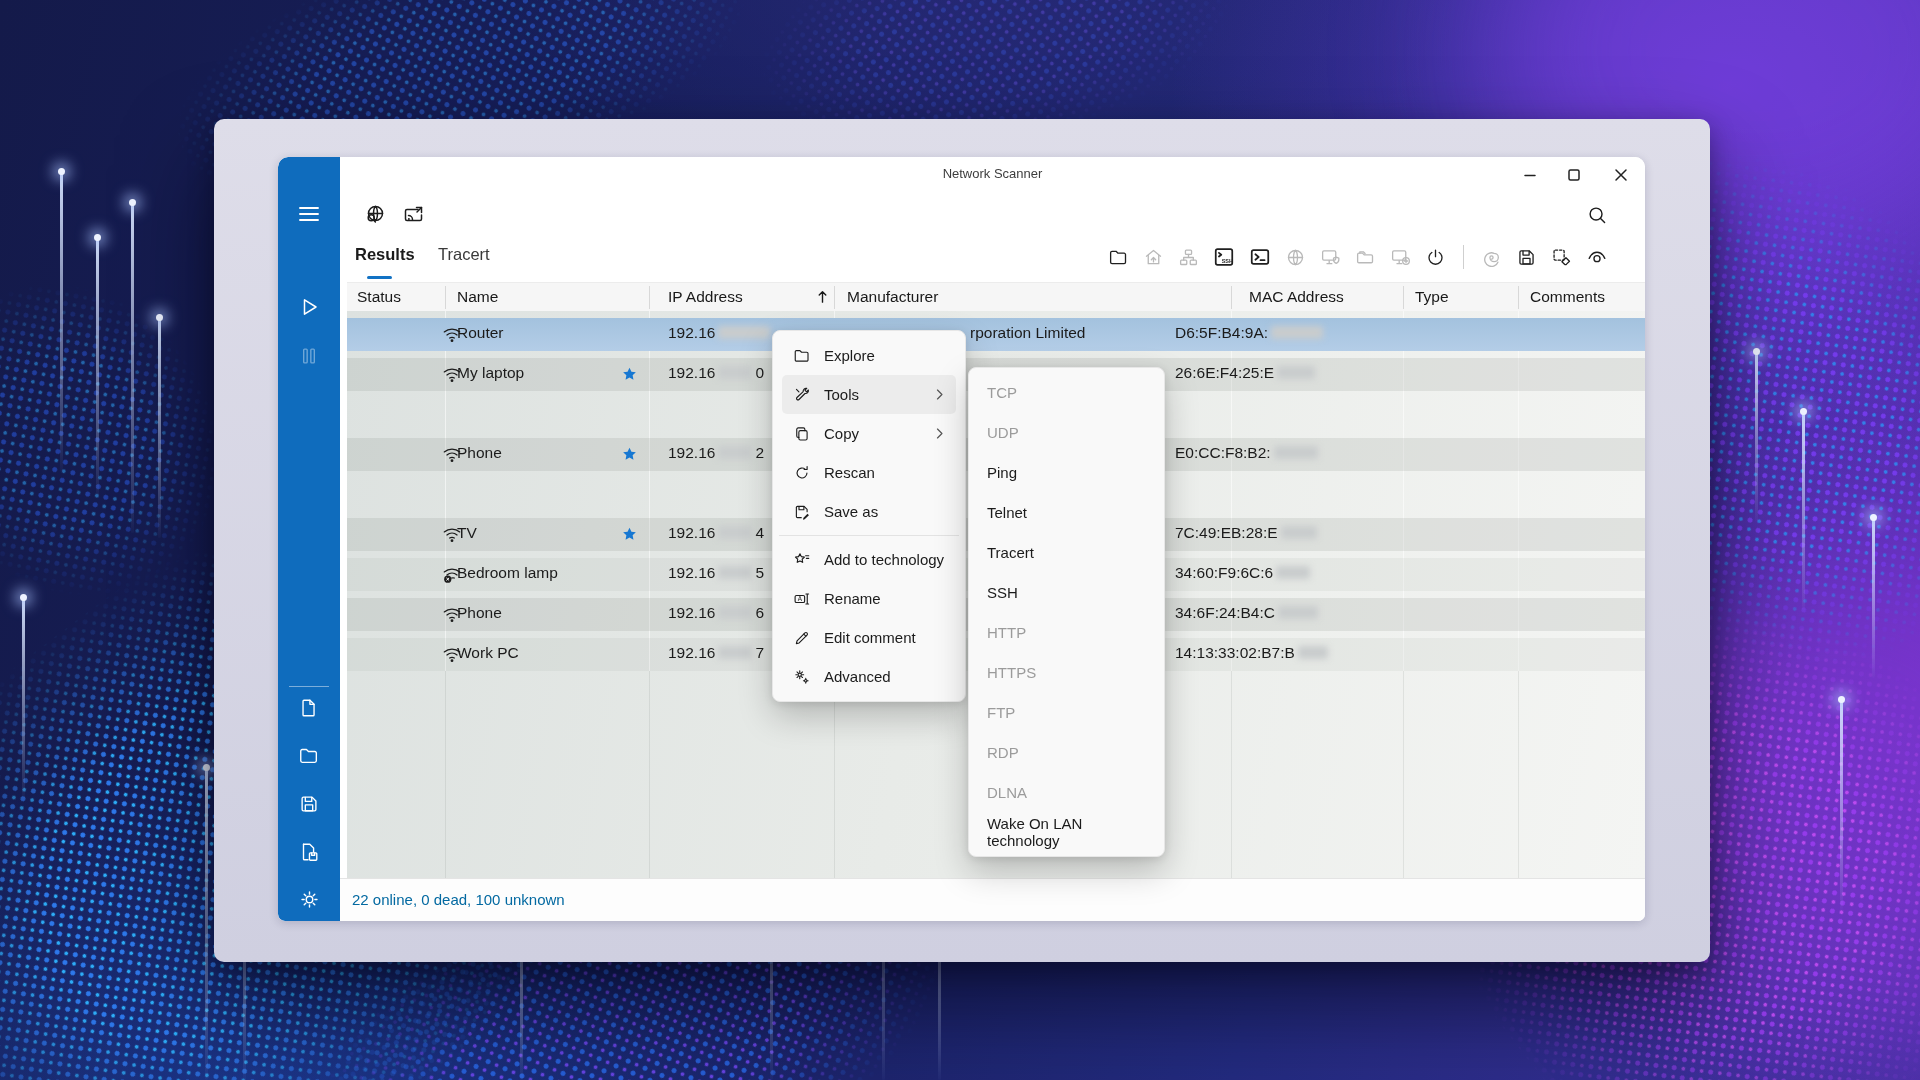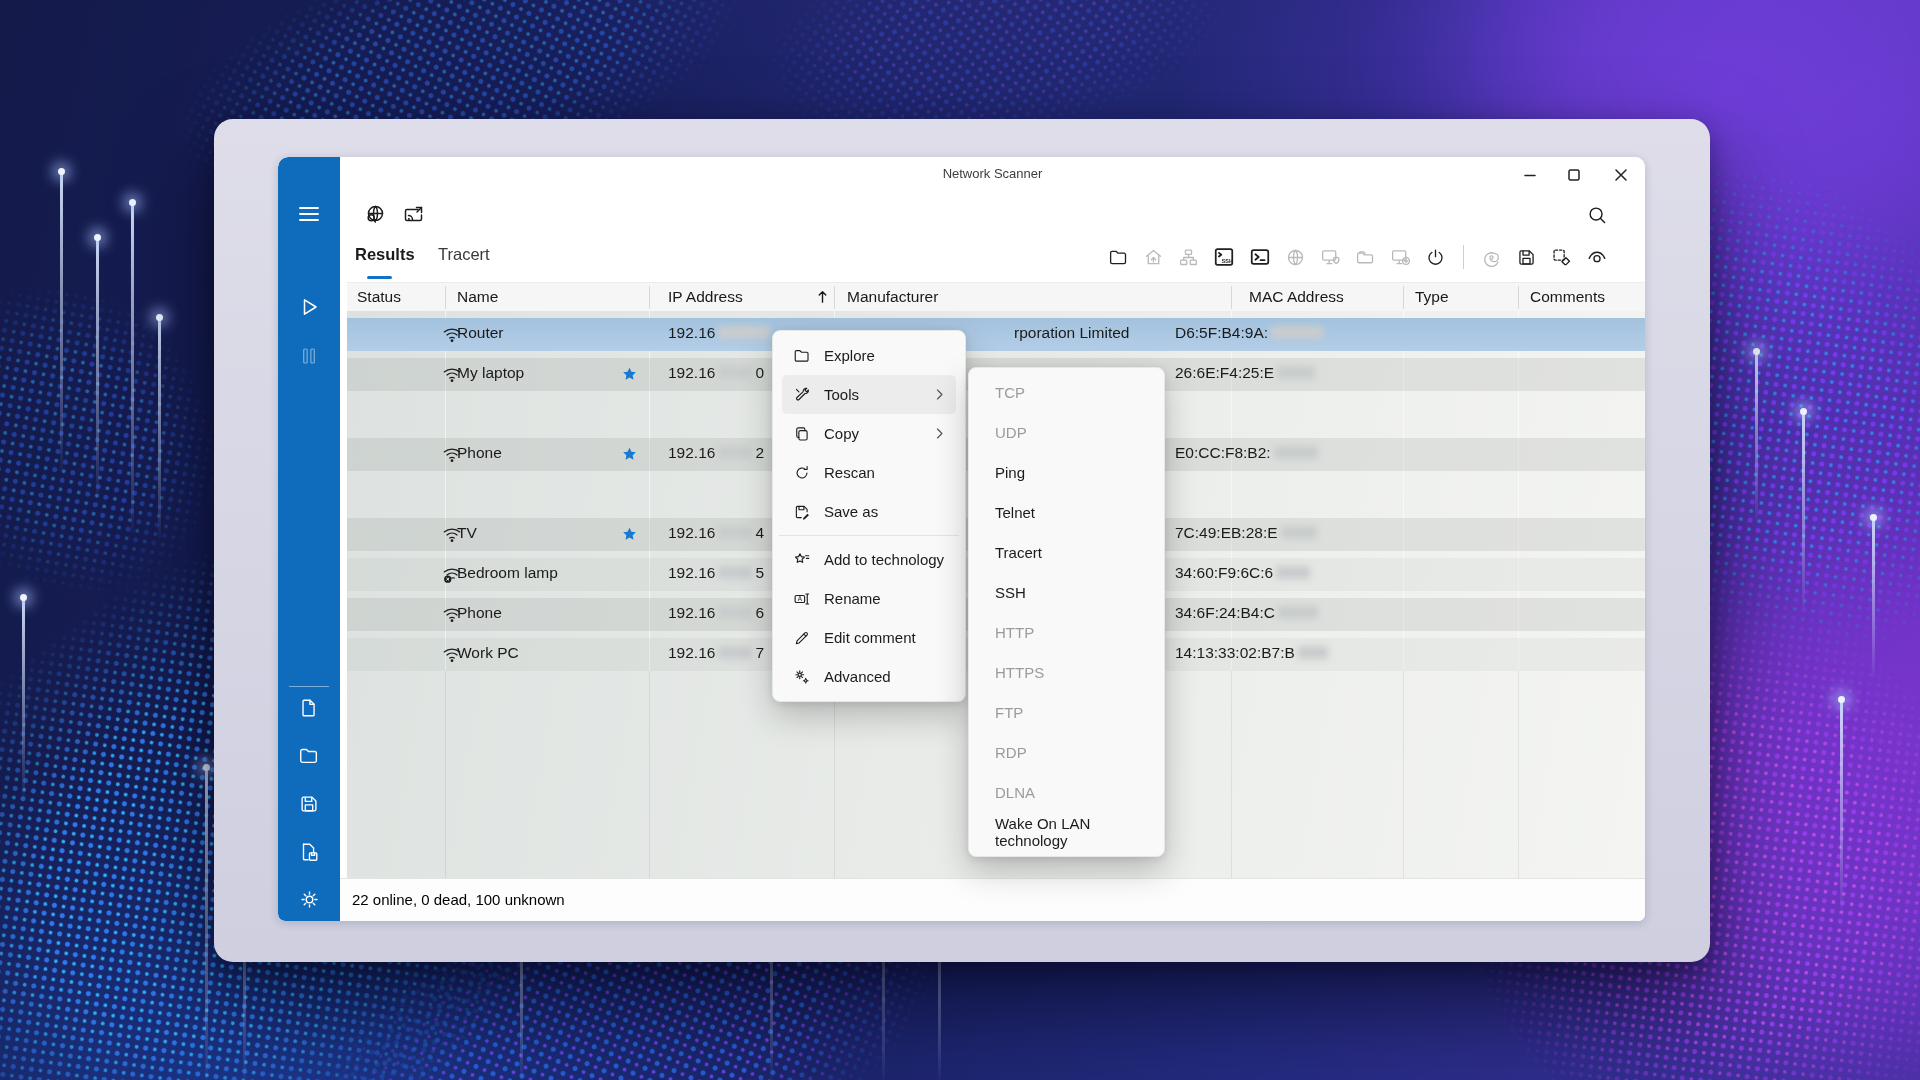--- a/index.html
+++ b/index.html
@@ -20,21 +20,21 @@
     -webkit-mask-image:radial-gradient(ellipse at center,#000 38%,transparent 72%);
     mask-image:radial-gradient(ellipse at center,#000 38%,transparent 72%);
   }
   .pillar { position:absolute; width:3px; border-radius:2px; pointer-events:none;
     background:linear-gradient(to bottom, rgba(215,228,255,.95), rgba(130,160,255,.03)); }
   .pillar::before { content:''; position:absolute; top:-4px; left:-2px; width:7px; height:7px;
     border-radius:50%; background:#eef3ff; box-shadow:0 0 14px 5px rgba(170,195,255,.75); }
   .glow { position:absolute; border-radius:50%; filter:blur(70px); pointer-events:none; }
 
   .tablet { position:absolute; left:214px; top:119px; width:1496px; height:843px;
-    border-radius:19px; background:linear-gradient(180deg,#dedde9,#cfcfe0);
+    border-radius:10px; background:linear-gradient(180deg,#dedde9,#cfcfe0);
     box-shadow:0 45px 90px rgba(0,0,15,.55), 0 8px 25px rgba(0,0,20,.35); }
   .window { position:absolute; left:64px; top:38px; width:1367px; height:764px;
     border-radius:10px 10px 7px 7px; background:#fff; overflow:hidden; box-shadow:0 2px 10px rgba(20,20,60,.18); }
 
   
   .sidebar { position:absolute; left:0; top:0; width:62px; height:764px; background:#0f6cbd; border-radius:10px 0 0 7px; }
   .sb-ic { position:absolute; left:0; width:62px; display:flex; justify-content:center; color:#fff; }
   .sb-sep { position:absolute; left:11px; width:40px; height:1px; background:rgba(255,255,255,.45); }
 
   
@@ -72,38 +72,38 @@
     background:linear-gradient(to bottom, rgba(255,255,255,.55) 0 360px, rgba(90,100,95,.12) 360px); }
   .row { position:absolute; left:0; width:1298px; height:33px; font-size:15.5px; color:#1b1b1b; }
   .row.odd { background:rgba(110,122,114,.14); }
   .row.even { background:rgba(110,122,114,.08); }
   .row.sel { background:linear-gradient(180deg,#a3c2de,#b4cde7); }
   .cell { position:absolute; top:6px; white-space:nowrap;text-align:center; }
   .c-status { left:95px; top:7px; }
   .c-name { left:110px; }
   .c-star { left:274px; top:8px; }
   .c-ip { left:321px; }
-  .c-manu { left:623px;margin-left:44px; }
+  .c-manu { left:623px; }
   .c-mac { left:828px; }
 
   
   .statusbar { position:absolute; left:62px; top:721px; width:1305px; height:43px; background:#fdfdfd; border-top:1px solid #e4e4e4; }
-  .statusbar span { position:absolute; left:12px; top:12px; font-size:15px; color:#000000; }
+  .statusbar span { position:absolute; left:12px; top:12px; font-size:15px; color:#0369a1; }
 
   
   .menu { position:absolute; background:#f9f9f9; border:1px solid #e7e7e7; border-radius:8px;
     box-shadow:0 14px 34px rgba(0,0,0,.22), 0 2px 8px rgba(0,0,0,.10); z-index:20; }
   .ctx { left:494px; top:173px; width:194px; padding:5px 4px; }
   .cm-item { height:39px; margin:0 5px; border-radius:5px; display:flex; align-items:center; gap:13px;
     padding:0 10px; font-size:15px; color:#1b1b1b; }
   .cm-item.hl { background:#ececec; }
   .cm-item .mi { color:#1c1c1c; display:flex; width:19px; justify-content:center; }
   .cm-item .chev { margin-left:auto; color:#555; display:flex; }
   .menu-sep { height:1px; background:#e3e3e3; margin:4px 2px; }
-  .sub { left:690px; top:210px; width:197px; padding:4px 8px; z-index:21; }
+  .sub { left:690px; top:210px; width:197px; padding:4px 0; z-index:21; }
   .sm-item { height:40px; display:flex; align-items:center; padding:0 14px; font-size:15px; color:#1b1b1b; margin:0 4px; border-radius:5px; }
   .sm-item.dis { color:#9b9b9b; }
 
   svg { display:block; }
   .ln { fill:none; stroke:currentColor; stroke-width:1.5; stroke-linecap:round; stroke-linejoin:round; }
   .lnb { fill:none; stroke:currentColor; stroke-width:1.9; stroke-linecap:round; stroke-linejoin:round; }
 </style>
 </head>
 <body>
 

